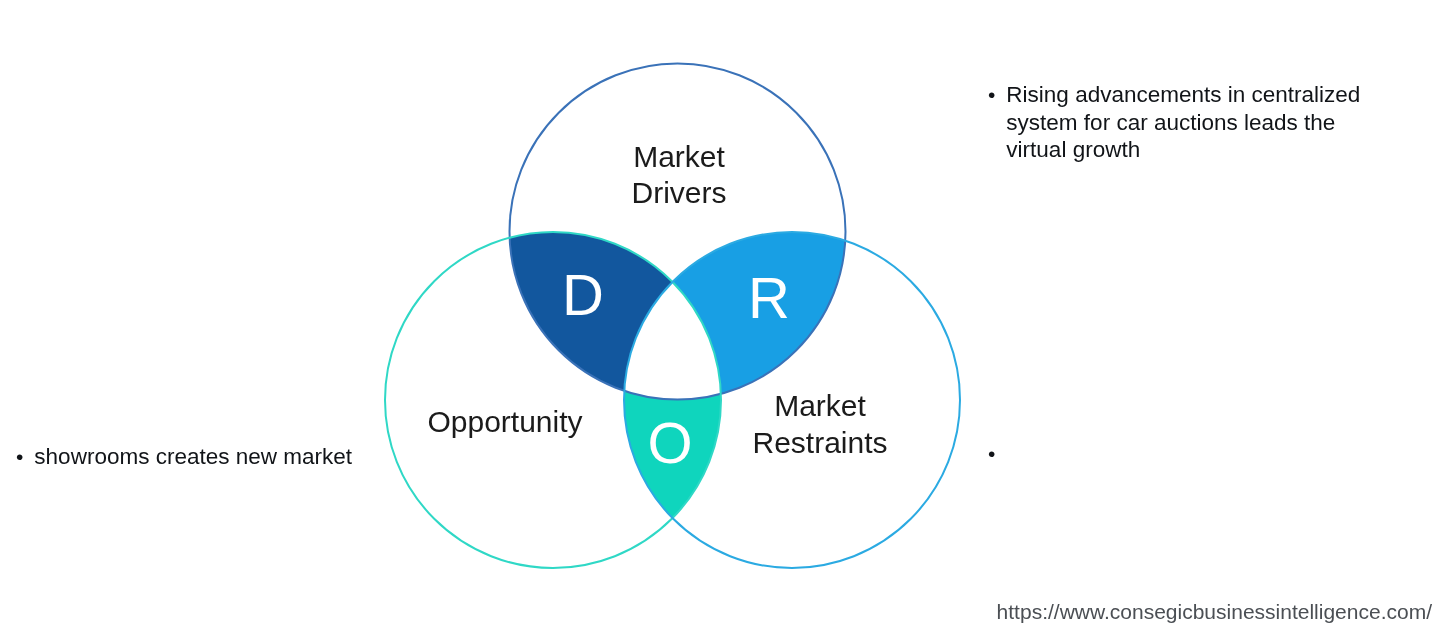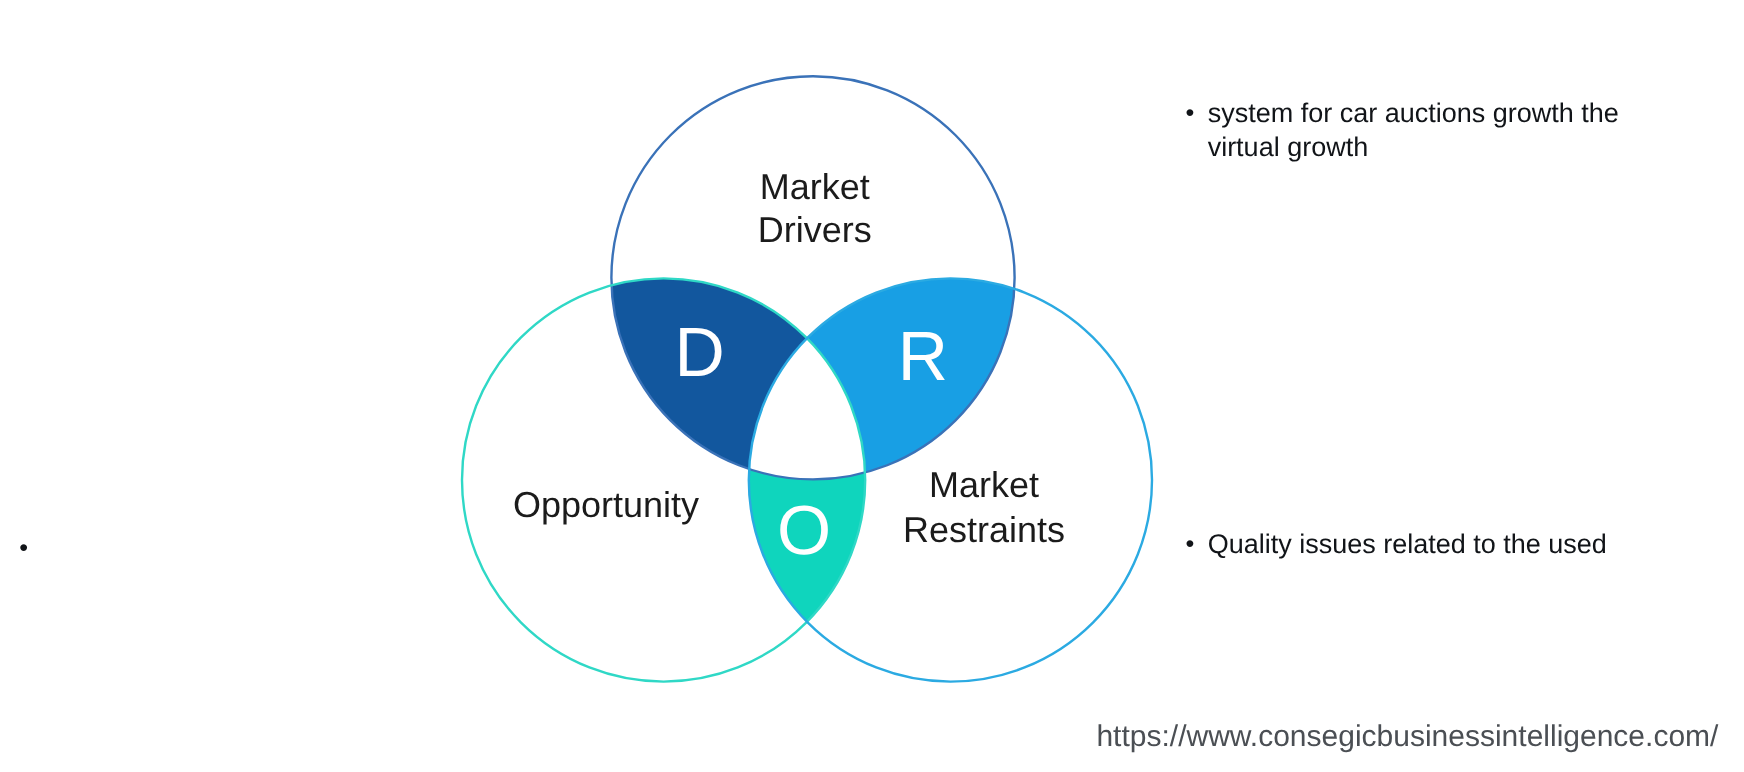--- a/index.html
+++ b/index.html
@@ -37,21 +37,21 @@
   }
   .note .dot {
     font-size: 21px;
     line-height: 27.5px;
     flex: 0 0 auto;
   }
   .footer-url {
     position: absolute;
     right: 21px;
     top: 600px;
-    font-size: 25px;
+    font-size: 21px;
     color: #4b4f54;
   }
 </style>
 </head>
 <body>
 
 <svg id="venn-svg" width="1453" height="643" viewBox="0 0 1453 643">
   <defs>
     <clipPath id="clipDrivers">
         <circle cx="677.5" cy="231.5" r="168"></circle>
@@ -85,31 +85,32 @@
   <text class="venn-label" x="679" y="156">Market</text>
   <text class="venn-label" x="679" y="192">Drivers</text>
   <text class="venn-label" x="505" y="421">Opportunity</text>
   <text class="venn-label" x="820" y="405">Market</text>
   <text class="venn-label" x="820" y="442">Restraints</text>
 </svg>
 
 <div class="note" style="left: 988px; top: 81px; width: 430px;">
   <span class="dot">•</span>
   <div class="note-lines">
-    <div>system for car auctions growth the</div>
+    <div>Rising advancements in centralized</div>
+    <div>system for car auctions leads the</div>
     <div>virtual growth</div>
   </div>
 </div>
 
 <div class="note" style="left: 16px; top: 443px; width: 400px;">
   <span class="dot">•</span>
   <div class="note-lines">
+    <div>showrooms creates new market</div>
   </div>
 </div>
 
 <div class="note" style="left: 988px; top: 440px; width: 440px;">
   <span class="dot">•</span>
   <div class="note-lines">
-    <div>Quality issues related to the used</div>
   </div>
 </div>
 
 <div class="footer-url">https://www.consegicbusinessintelligence.com/</div>
 
 </body></html>

